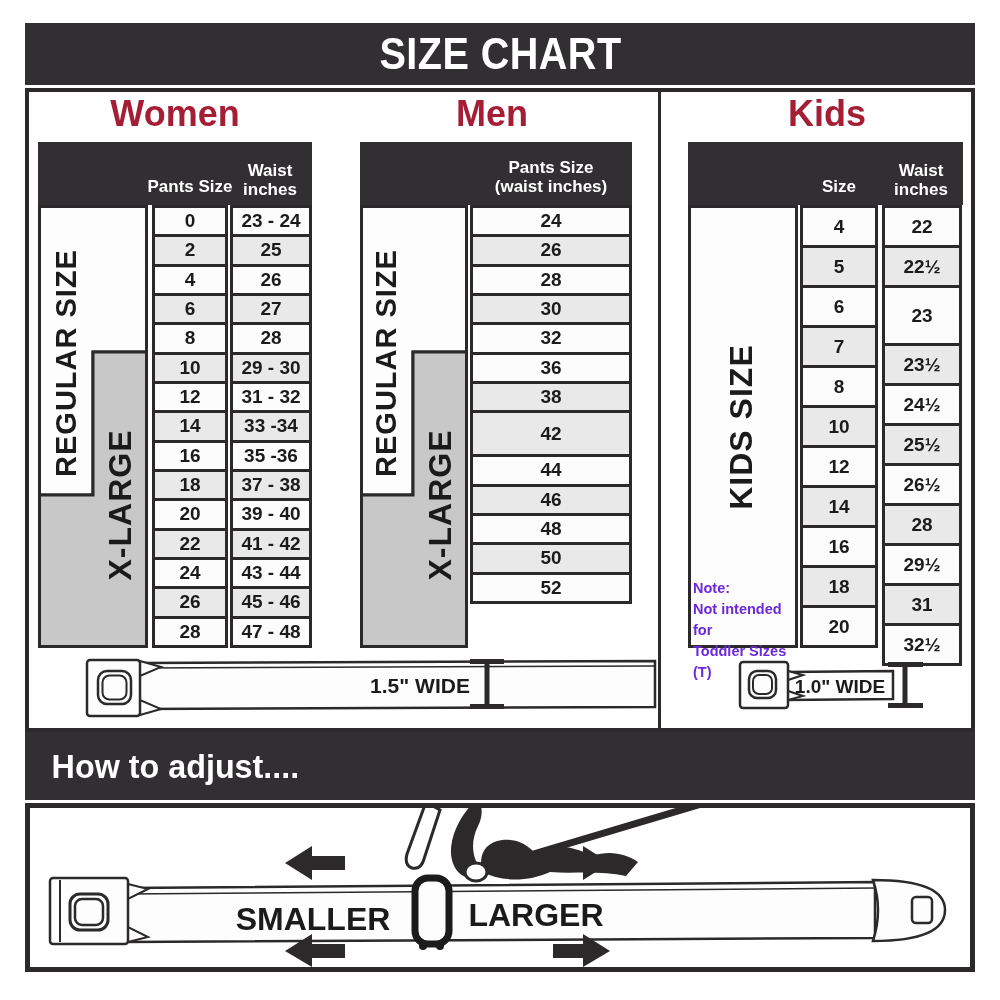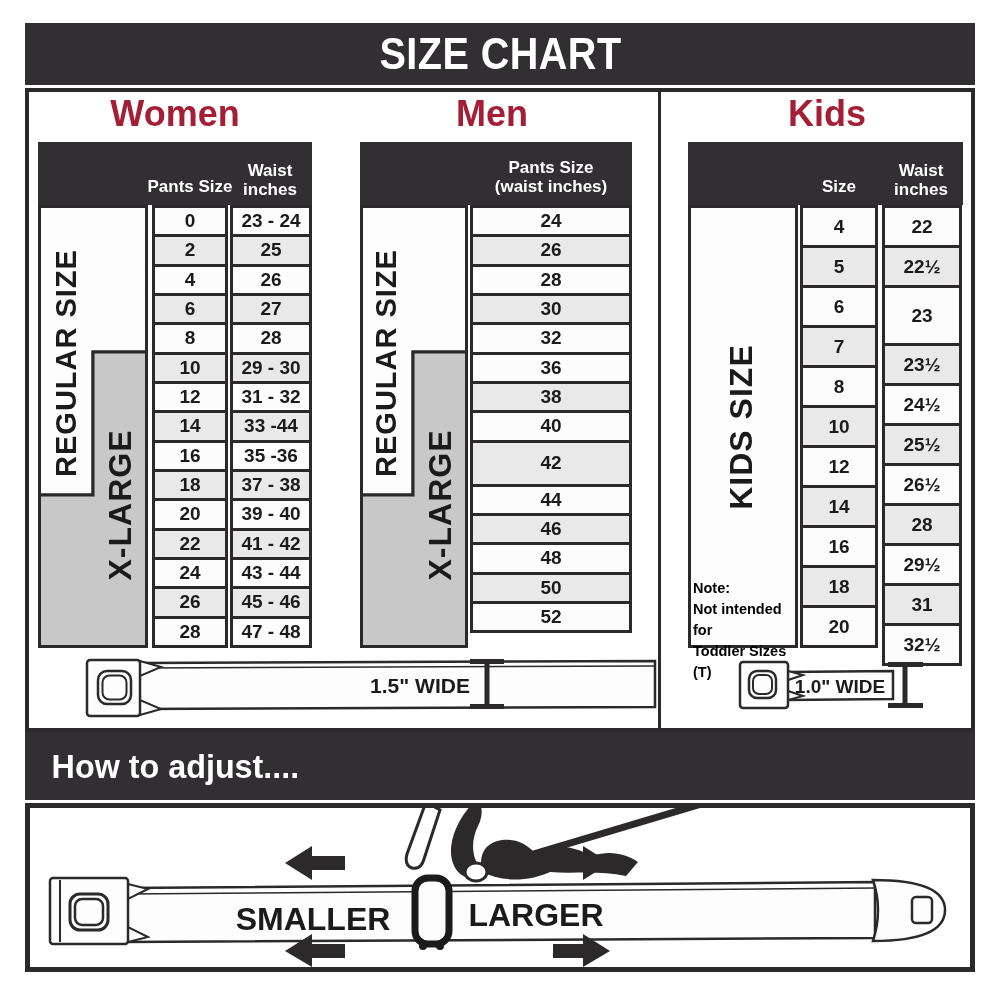--- a/index.html
+++ b/index.html
@@ -25,21 +25,21 @@
   #kids-title{left:727px;width:200px;}
   
   .tbl-header{background:var(--banner_dark,#312f31);color:#fff;top:142px;height:63px;}
   .tbl-header .hlab{position:absolute;text-align:center;font-weight:bold;font-size:17px;line-height:1.15;}
   
   .datacol{top:205px;}
   .cell{box-sizing:border-box;border:3px solid var(--line_black,#2b292a);background:var(--row_light,#fcfcfc);
     display:flex;align-items:center;justify-content:center;font-weight:bold;font-size:19px;color:#1c1b1b;}
   .cell.alt{background:var(--row_shaded,#e9e9e9);}
   svg text{font-family:"Liberation Sans",sans-serif;}
-  .note-block{font-size:14.5px;font-weight:600;line-height:1.45;color:#000000;}
+  .note-block{font-size:14.5px;font-weight:600;line-height:1.45;color:#6d28d9;}
 </style>
 </head>
 <body>
 
 <div class="page" style="--accent_red: #a41e35; --banner_dark: #312f31; --line_black: #2b292a; --xlarge_gray: #c8c8c8; --row_light: #fcfcfc; --row_shaded: #e9e9e9;">
 
   <div class="abs title-banner">
     <span>SIZE CHART</span>
   </div>
 
@@ -81,21 +81,21 @@
       <div class="cell" style="height: 32.3333px; margin-top: -3px;">28</div>
     </div>
   <div class="abs datacol" id="women-waist-col" style="left:230px;width:82px;">
       <div class="cell" style="height: 32.3333px;">23 - 24</div>
       <div class="cell alt" style="height: 32.3333px; margin-top: -3px;">25</div>
       <div class="cell" style="height: 32.3333px; margin-top: -3px;">26</div>
       <div class="cell alt" style="height: 32.3333px; margin-top: -3px;">27</div>
       <div class="cell" style="height: 32.3333px; margin-top: -3px;">28</div>
       <div class="cell alt" style="height: 32.3333px; margin-top: -3px;">29 - 30</div>
       <div class="cell" style="height: 32.3333px; margin-top: -3px;">31 - 32</div>
-      <div class="cell alt" style="height: 32.3333px; margin-top: -3px;">33 -44</div>
+      <div class="cell alt" style="height: 32.3333px; margin-top: -3px;">33 -34</div>
       <div class="cell" style="height: 32.3333px; margin-top: -3px;">35 -36</div>
       <div class="cell alt" style="height: 32.3333px; margin-top: -3px;">37 - 38</div>
       <div class="cell" style="height: 32.3333px; margin-top: -3px;">39 - 40</div>
       <div class="cell alt" style="height: 32.3333px; margin-top: -3px;">41 - 42</div>
       <div class="cell" style="height: 32.3333px; margin-top: -3px;">43 - 44</div>
       <div class="cell alt" style="height: 32.3333px; margin-top: -3px;">45 - 46</div>
       <div class="cell" style="height: 32.3333px; margin-top: -3px;">47 - 48</div>
     </div>
 
   <div class="abs tbl-header" style="left:360px;width:272px;">
@@ -111,21 +111,20 @@
     <text transform="translate(91,300) rotate(-90)" text-anchor="middle" font-weight="bold" font-size="32" letter-spacing="1" fill="#1c1b1b">X-LARGE</text>
   </svg>
   <div class="abs datacol" id="men-size-col" style="left:470px;width:162px;">
       <div class="cell" style="height: 32.3333px;">24</div>
       <div class="cell alt" style="height: 32.3333px; margin-top: -3px;">26</div>
       <div class="cell" style="height: 32.3333px; margin-top: -3px;">28</div>
       <div class="cell alt" style="height: 32.3333px; margin-top: -3px;">30</div>
       <div class="cell" style="height: 32.3333px; margin-top: -3px;">32</div>
       <div class="cell" style="height: 32.3333px; margin-top: -3px;">36</div>
       <div class="cell alt" style="height: 32.3333px; margin-top: -3px;">38</div>
-      <div class="cell" style="height: 32.3333px; margin-top: -3px;">40</div>
       <div class="cell alt" style="height: 47px; margin-top: -3px;">42</div>
       <div class="cell" style="height: 32.3333px; margin-top: -3px;">44</div>
       <div class="cell alt" style="height: 32.3333px; margin-top: -3px;">46</div>
       <div class="cell" style="height: 32.3333px; margin-top: -3px;">48</div>
       <div class="cell alt" style="height: 32.3333px; margin-top: -3px;">50</div>
       <div class="cell" style="height: 32.3333px; margin-top: -3px; text-align: right;">52</div>
     </div>
 
   <div class="abs tbl-header" style="left:688px;width:275px;">
     <span class="hlab" style="left:112px;width:78px;bottom:8px;">Size</span>

